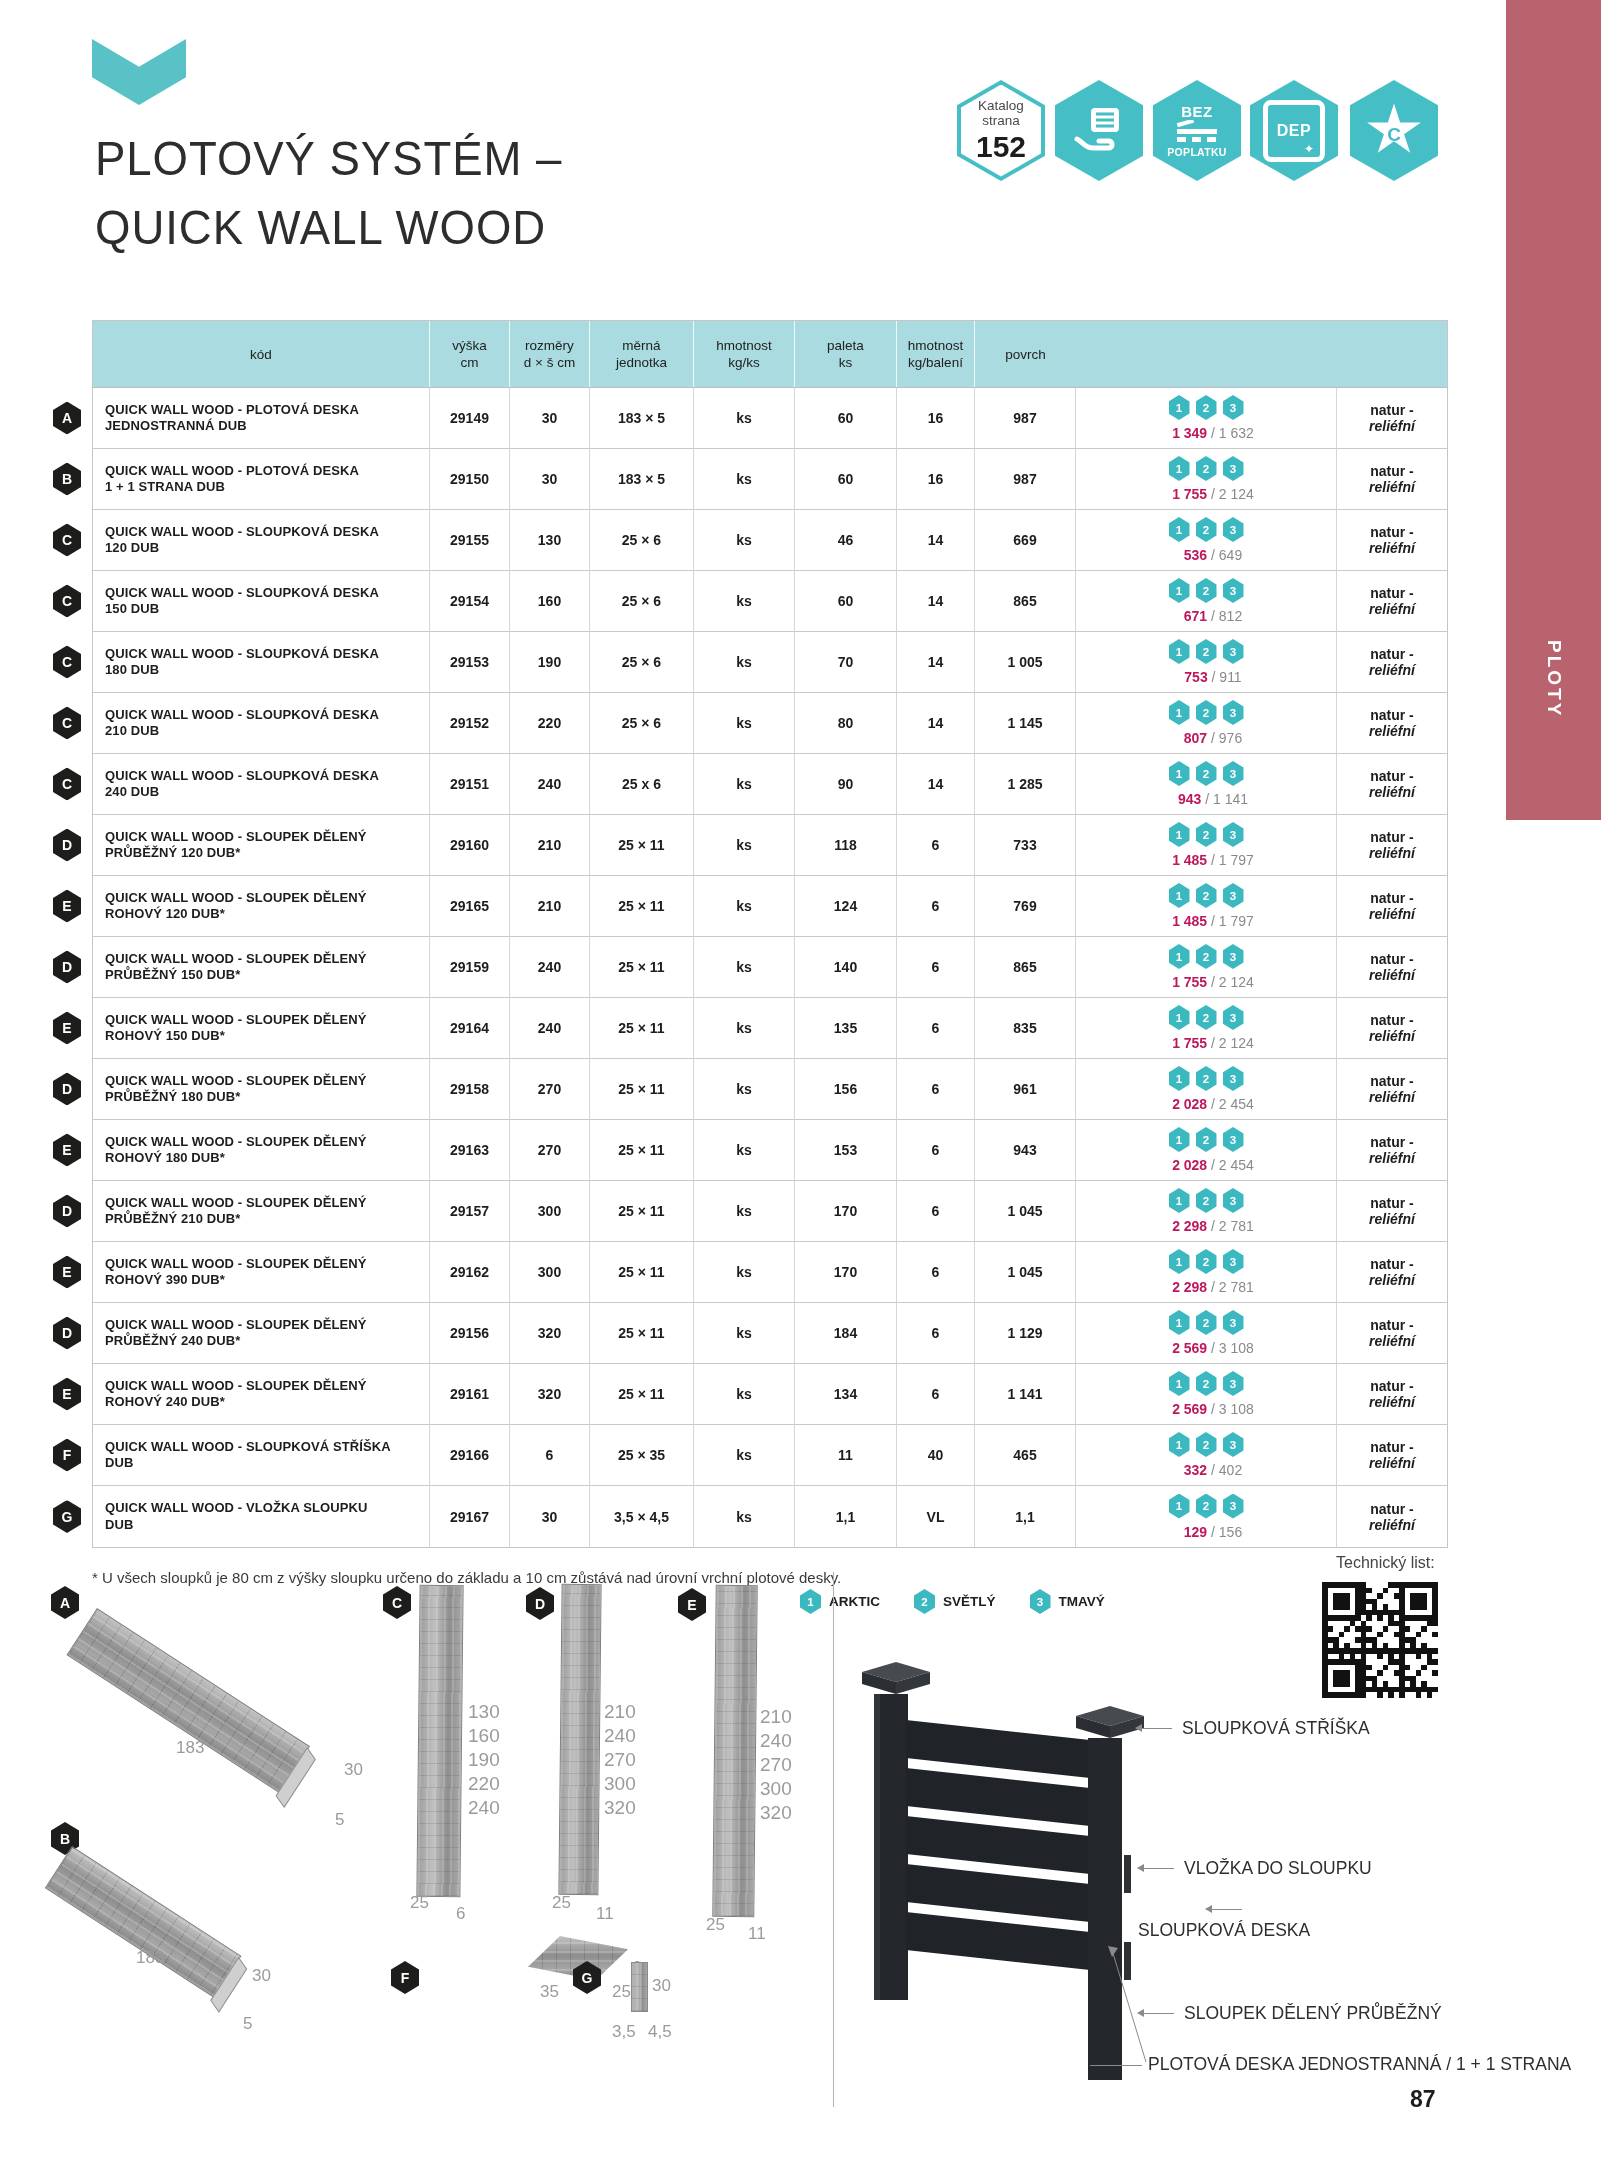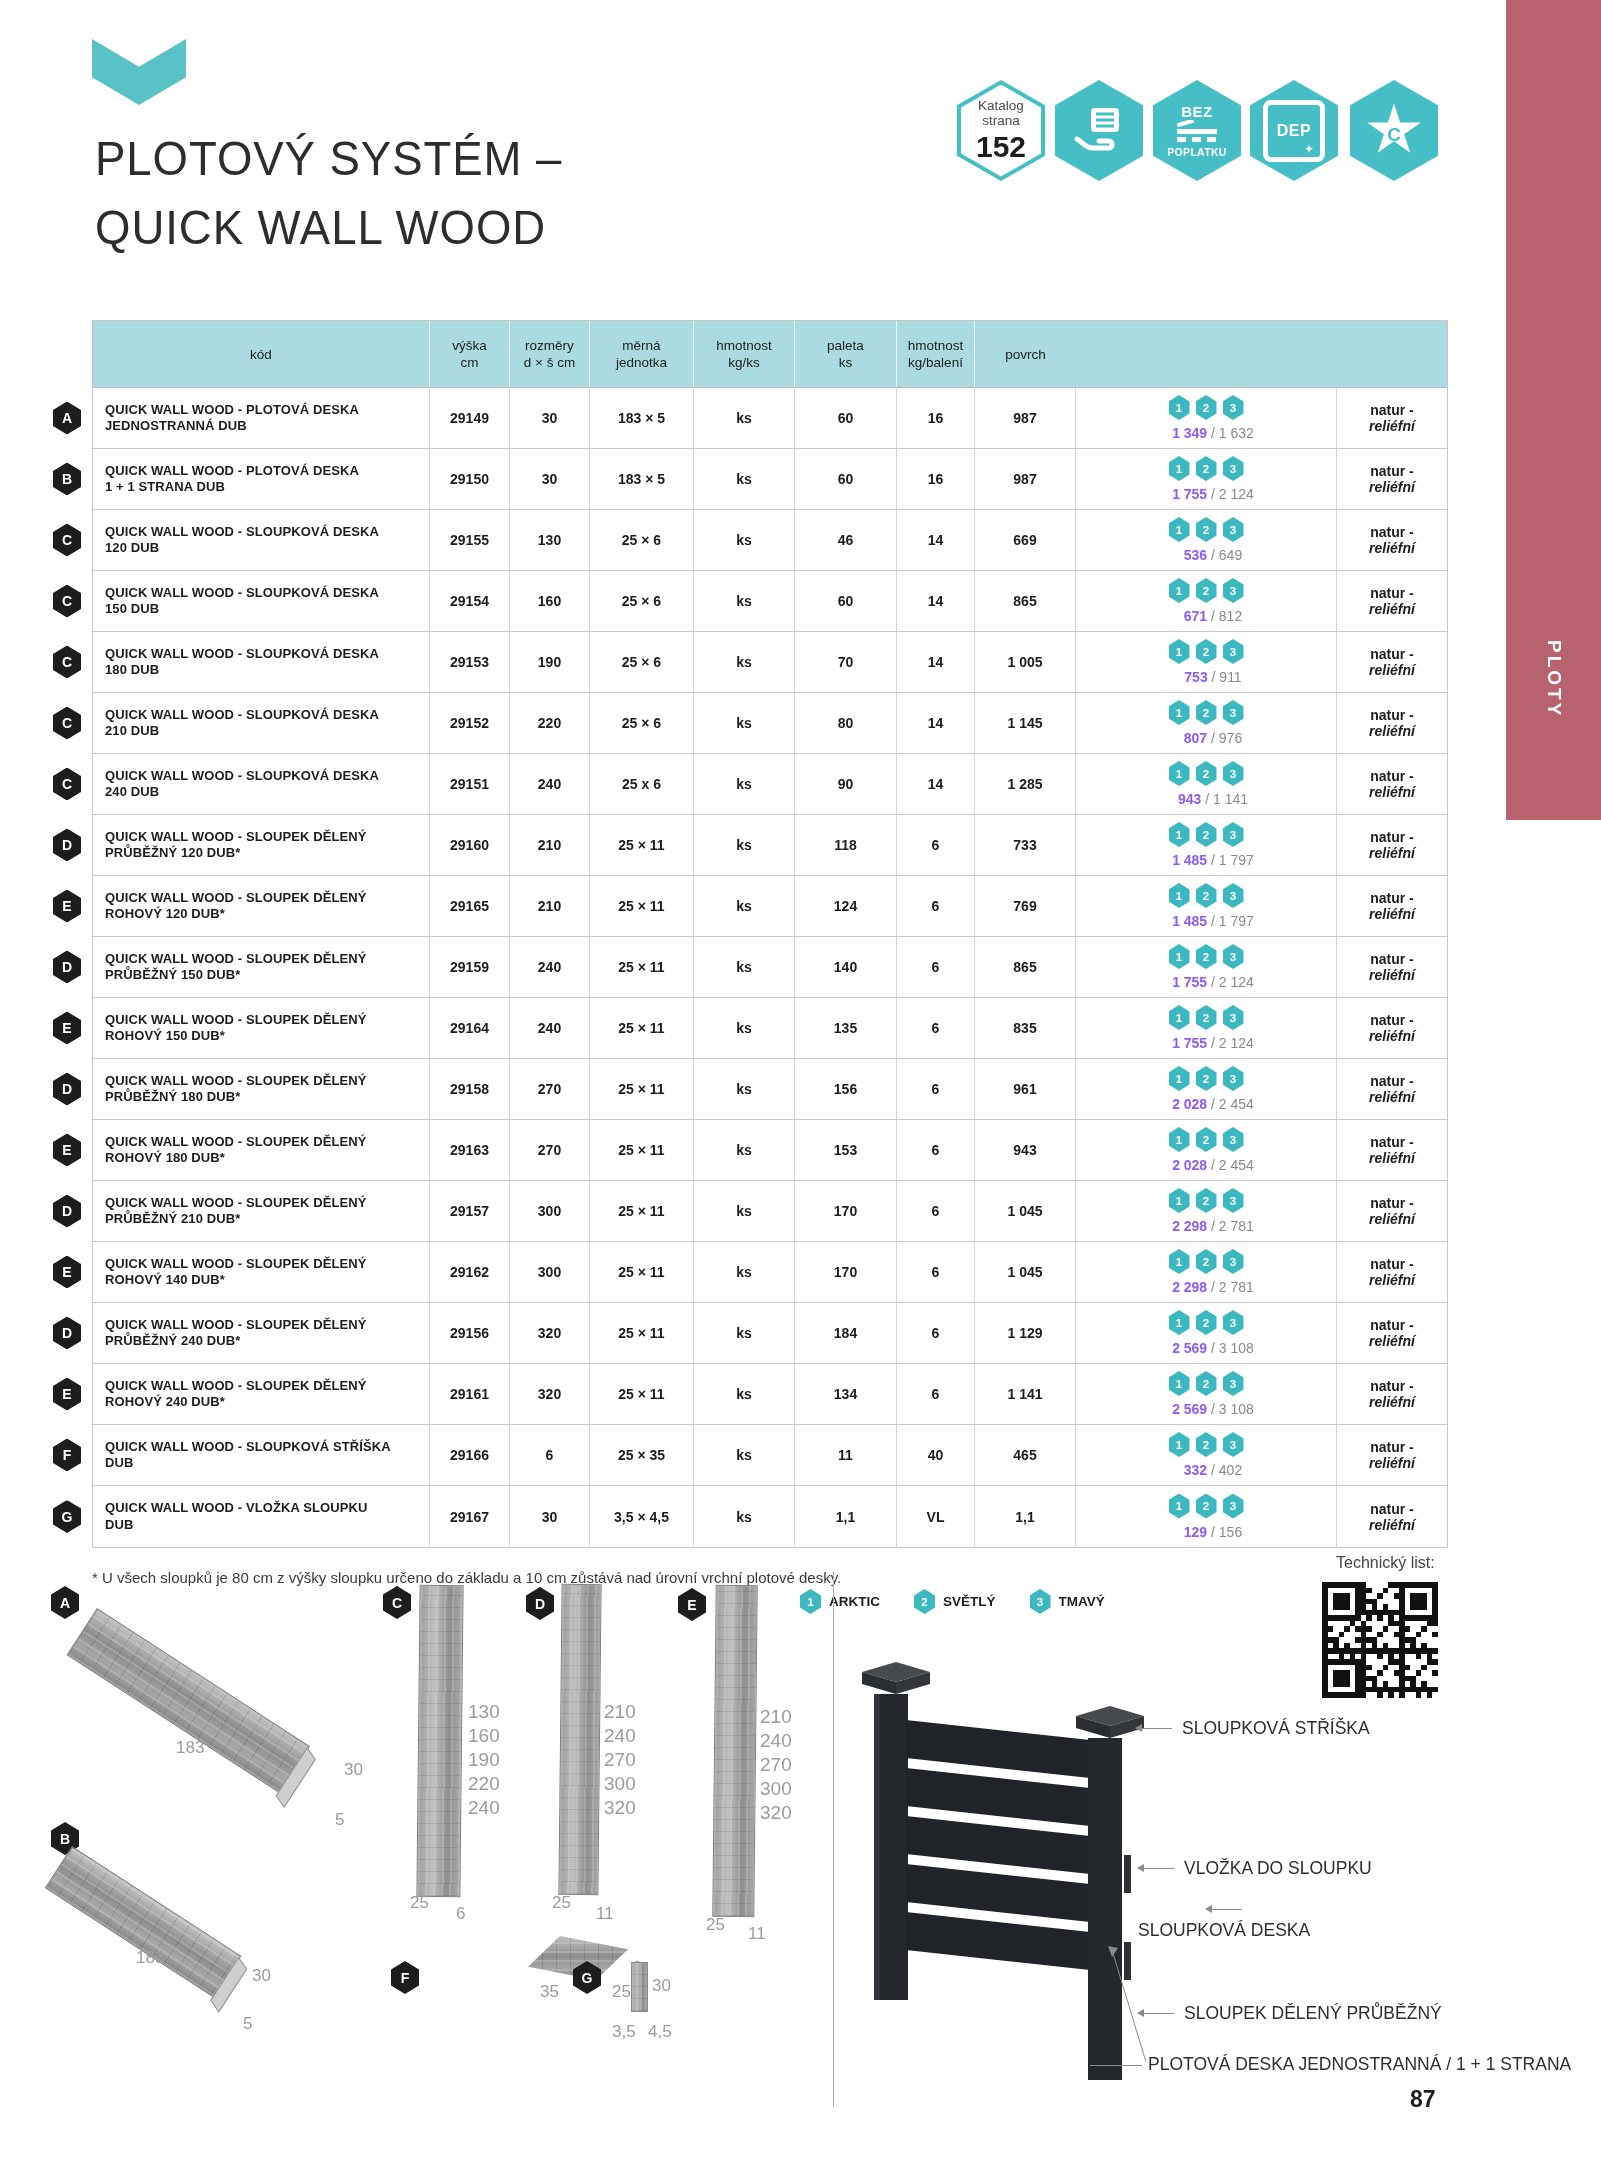--- a/index.html
+++ b/index.html
@@ -53,21 +53,21 @@
   .td.namecol{align-items:flex-start;justify-content:center;padding-left:12px;position:relative;
     font-size:13px;line-height:16.5px;letter-spacing:.1px;}
   .hexL{position:absolute;left:-40px;top:50%;transform:translateY(-50%);
     width:28px;height:33px;background:#1d1d1b;color:#fff;font-weight:700;font-size:14px;
     display:flex;align-items:center;justify-content:center;
     clip-path:polygon(50% 0,100% 26%,100% 74%,50% 100%,0 74%,0 26%);}
   .hexN{width:21px;height:25px;background:#3cb9c0;color:#fff;font-weight:700;font-size:11.5px;
     display:flex;align-items:center;justify-content:center;
     clip-path:polygon(50% 0,100% 26%,100% 74%,50% 100%,0 74%,0 26%);}
   .hexrow{display:flex;gap:6px;margin-bottom:5px;}
-  .price .net{font-weight:700;color:#8b5cf6;margin-left:14px;}
+  .price .net{font-weight:700;color:#be185d;margin-left:14px;}
   .price .gross{font-weight:400;color:#8a8a8a;}
   .surf1{font-weight:700;}
   .surf2{font-weight:700;font-style:italic;}
 
   .footnote{position:absolute;left:92px;top:1569px;font-size:15px;color:#3a3a3a;}
   .legend{position:absolute;left:800px;top:1589px;display:flex;gap:34px;align-items:center;}
   .legend .item{display:flex;align-items:center;gap:8px;font-size:13.5px;font-weight:700;}
 
   
   .divider{position:absolute;left:833px;top:1572px;width:1px;height:535px;background:#b3b3b3;}
@@ -555,21 +555,21 @@
           </div>
           <div class="td">
             <div class="surf1">natur -</div>
             <div class="surf2">reliéfní</div>
           </div>
         </div>
         <div class="trow">
           <div class="td namecol">
             <div class="hexL">E</div>
             <div>QUICK WALL WOOD - SLOUPEK DĚLENÝ</div>
-            <div>ROHOVÝ 140 DUB*</div>
+            <div>ROHOVÝ 390 DUB*</div>
           </div>
           <div class="td">29162</div>
           <div class="td">300</div>
           <div class="td">25 × 11</div>
           <div class="td">ks</div>
           <div class="td">170</div>
           <div class="td">6</div>
           <div class="td">1 045</div>
           <div class="td">
             <div class="hexrow">

